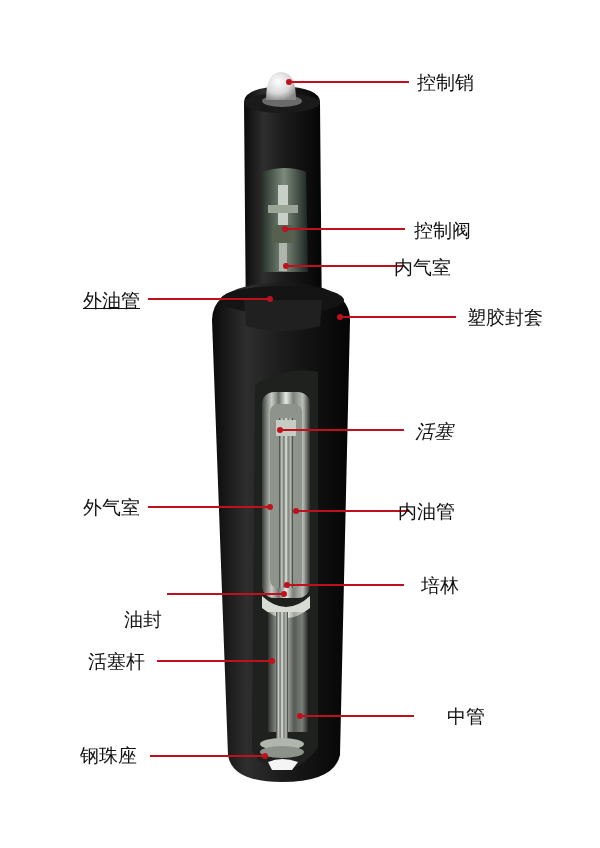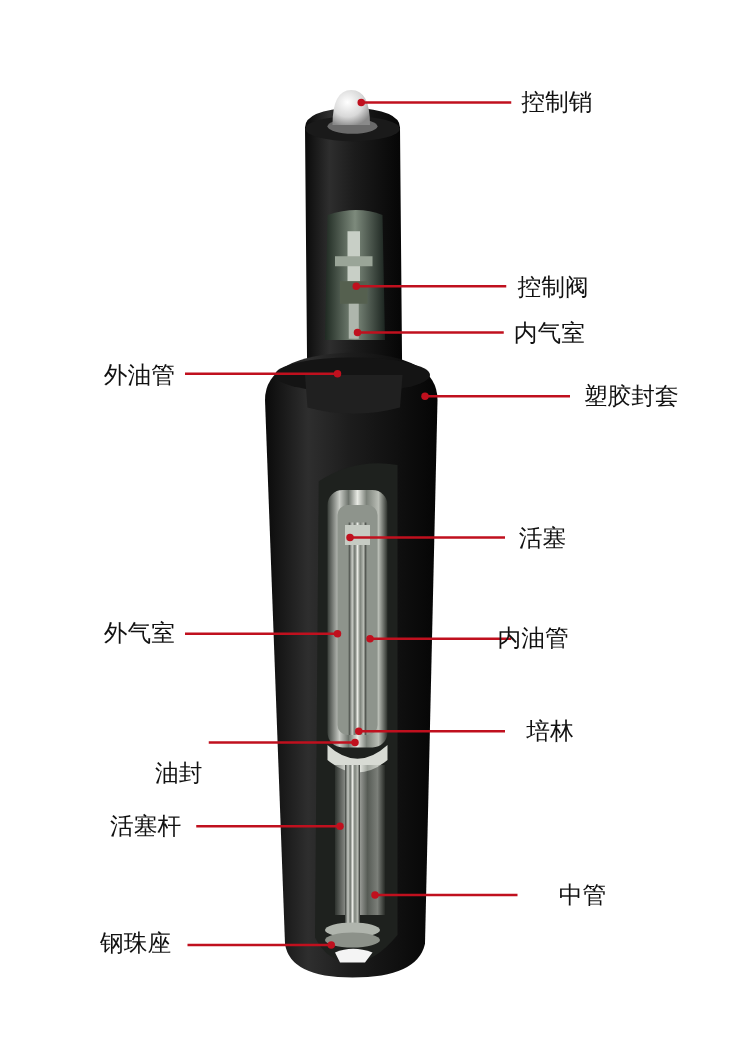--- a/index.html
+++ b/index.html
@@ -98,24 +98,24 @@
         <line x1="300" x2="414" y1="716" y2="716" stroke="#c0101e" stroke-width="2"></line>
         <circle cx="300" cy="716" r="3" fill="#c0101e"></circle>
         <line x1="150" x2="265" y1="756" y2="756" stroke="#c0101e" stroke-width="2"></line>
         <circle cx="265" cy="756" r="3" fill="#c0101e"></circle>
       </g>
   </svg>
 
   <div id="labels">
       <div class="label" style="left: 417px; top: 71px;">控制销</div>
       <div class="label" style="left: 414px; top: 219px;">控制阀</div>
-      <div class="label" style="left: 411px; top: 256px;">内气室</div>
-      <div class="label" style="left: 83px; top: 289px;">外油管</div>
+      <div class="label" style="left: 394px; top: 256px;">内气室</div>
+      <div class="label" style="left: 83px; top: 289px; text-decoration: underline;">外油管</div>
       <div class="label" style="left: 467px; top: 307px; font-family: Liberation Serif, serif;">塑胶封套</div>
-      <div class="label" style="left: 415px; top: 420px;">活塞</div>
+      <div class="label" style="left: 415px; top: 420px; font-style: italic;">活塞</div>
       <div class="label" style="left: 83px; top: 496px;">外气室</div>
       <div class="label" style="left: 398px; top: 500px;">内油管</div>
       <div class="label" style="left: 421px; top: 574px;">培林</div>
       <div class="label" style="left: 124px; top: 608px; text-align: right;">油封</div>
       <div class="label" style="left: 88px; top: 650px;">活塞杆</div>
       <div class="label" style="left: 447px; top: 705px;">中管</div>
       <div class="label" style="left: 80px; top: 744px;">钢珠座</div>
     </div>
 </div>
 

